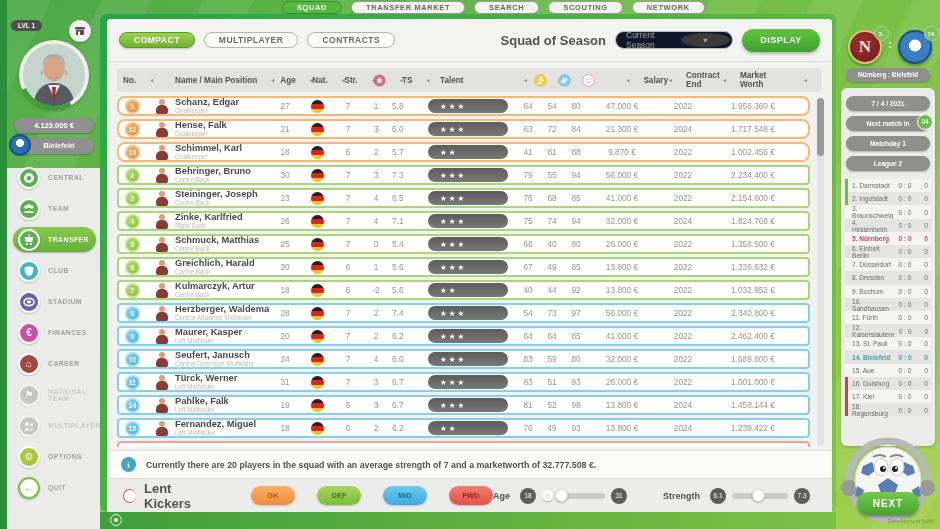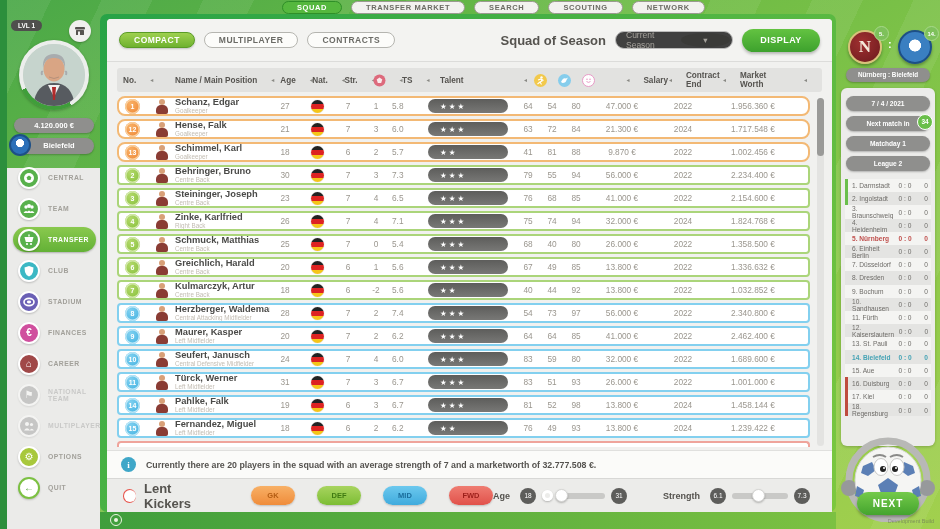--- a/index.html
+++ b/index.html
@@ -53,21 +53,21 @@
     background:linear-gradient(135deg,#27a347,#7cc83f); padding:5px 4px 0 7px; z-index:2; }
   .panel { width:100%; height:100%; background:#f1f1ef; border-radius:4px 4px 0 0; overflow:hidden;
     display:flex; flex-direction:column; }
   .phead { height:43px; flex:0 0 auto; display:flex; align-items:center; gap:9px; padding:0 12px;
     background:#f3f3f1; border-bottom:1px solid #dcdcda; }
   .vtab { height:16px; padding:0 14px; border-radius:10px; background:#fcfcfa; border:1px solid #b5b5b0;
     color:#6b6b66; font-size:8.5px; font-weight:bold; letter-spacing:.5px; display:flex; align-items:center; cursor:pointer; }
   .vtab.active { background:linear-gradient(180deg,#9ed04f,#6fb22f); border-color:#5a9c26; color:#fff;
     box-shadow:0 1px 2px rgba(0,0,0,.2); }
   .season-label { margin-left:auto; font-size:13px; font-weight:bold; color:#55534f; }
-  .dropdown { width:118px; height:18px; border:1px solid #bbb; border-radius:10px; background:#404040;
+  .dropdown { width:118px; height:18px; border:1px solid #bbb; border-radius:10px; background:#0f172a;
     display:flex; align-items:center; padding:0 2px 0 10px; gap:6px; cursor:pointer;justify-content:space-between; }
   .dropdown span { flex:1; font-size:8.5px; color:#a5a29c; }
   .dd-btn { width:14px; height:14px; border-radius:50%; background:#3a3a38; color:#fff; font-size:8px;
     display:flex; align-items:center; justify-content:center; }
   .display-btn { width:78px; height:23px; border-radius:12px; border:none;
     background:linear-gradient(180deg,#63c341,#3da12d); color:#fff; font-weight:bold; font-size:9px;
     letter-spacing:.5px; box-shadow:0 2px 3px rgba(0,0,0,.25); cursor:pointer; }
 
   
   .cols { display:grid; grid-template-columns:26px 26px 1fr 30px 34px 28px 28px 38px 88px 24px 24px 24px 68px 54px 86px; align-items:center; }

